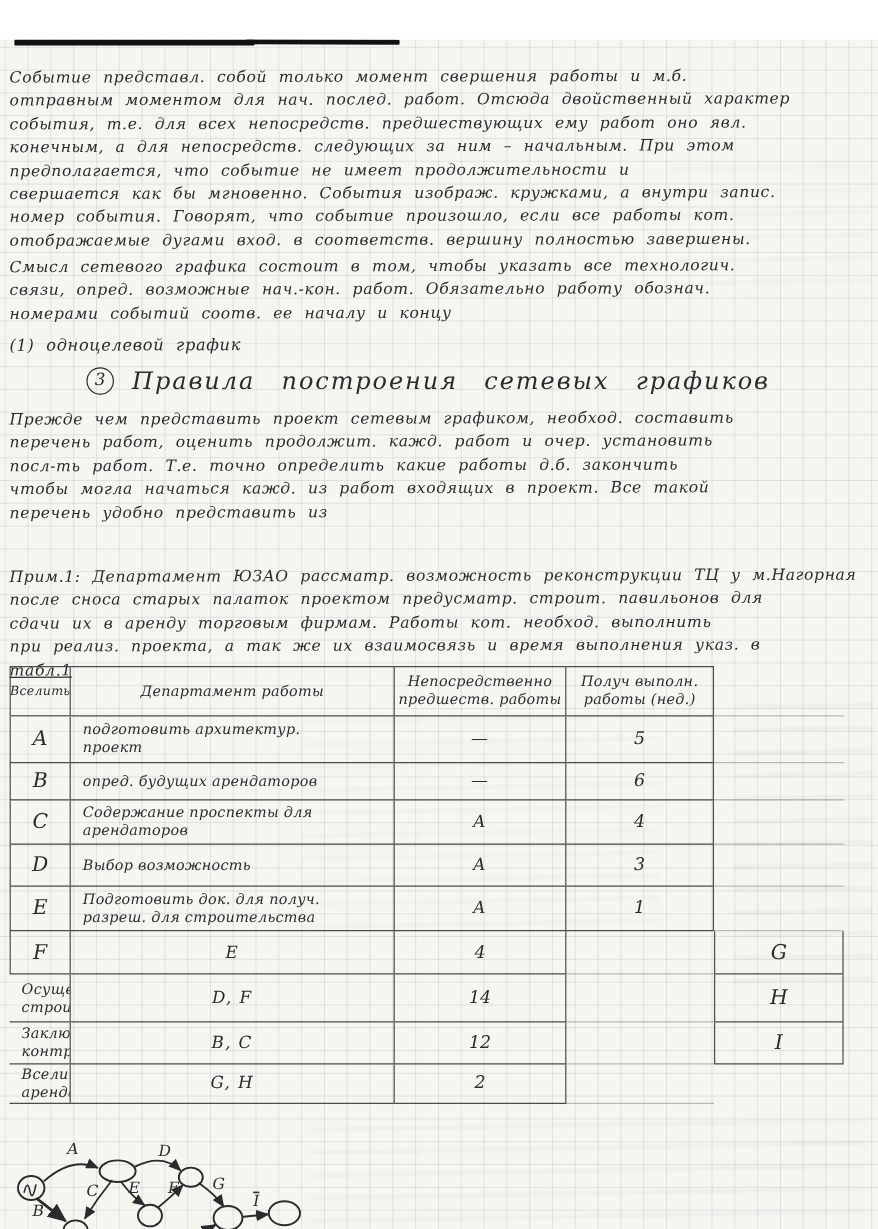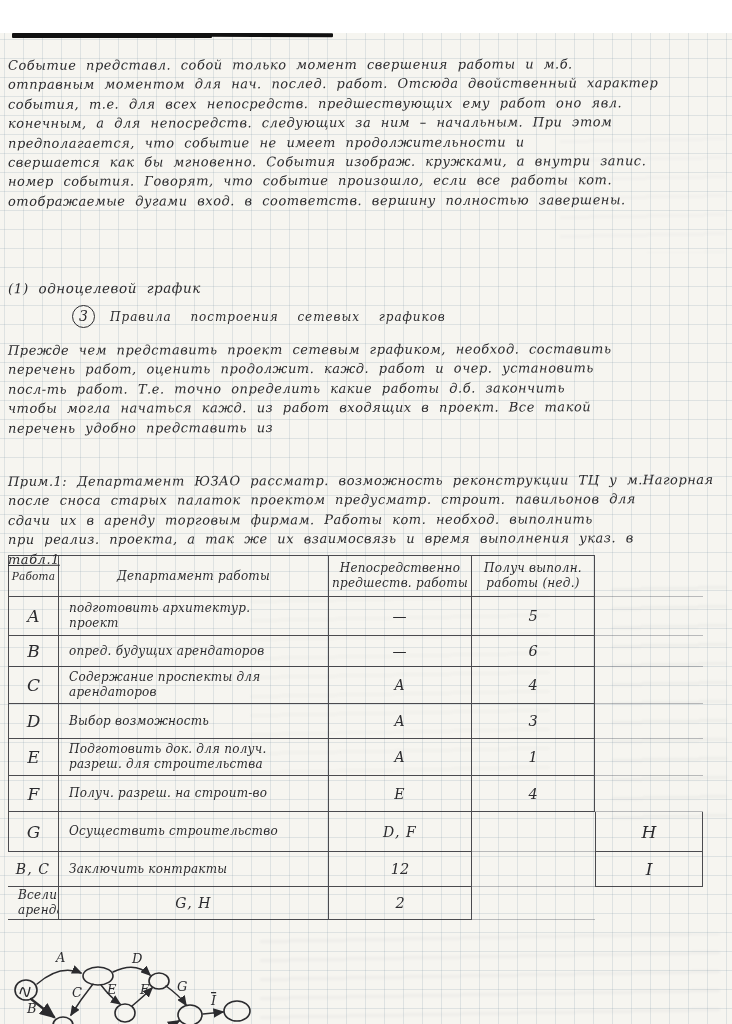--- a/index.html
+++ b/index.html
@@ -26,21 +26,21 @@
   .p1{top:22px;} .p2{top:180px;} .plist{top:246px;} .p3{top:307px;} .p4{top:438px;}
   .plist .hl{font-size:13.5px;}
   
   .heading{position:absolute; left:72px; top:272px; white-space:nowrap;}
   .hnum{
     display:inline-block; width:21px; height:21px; line-height:21px;
     border:1.6px solid #2b2b2e; border-radius:50%;
     text-align:center; font-size:14px; font-style:italic; vertical-align:middle;
   }
   .htitle{
-    font-style:italic; font-size:12px; letter-spacing:.08em; word-spacing:14px;
+    font-style:italic; font-size:20px; letter-spacing:.08em; word-spacing:14px;
     margin-left:10px; vertical-align:middle;
   }
   
   .ntable{
     position:absolute; left:8px; top:522px;
     display:grid;
     grid-template-columns:51px 270px 143px 123px 108px;
     grid-template-rows:42px 39px 31px 37px 35px 37px 36px 40px 35px 33px;
   }
   .cell{
@@ -93,20 +93,25 @@
   <div class="hpara p1">
       <div class="hl">Событие представл. собой только момент свершения работы и м.б.</div>
       <div class="hl">отправным моментом для нач. послед. работ. Отсюда двойственный характер</div>
       <div class="hl">события, т.е. для всех непосредств. предшествующих ему работ оно явл.</div>
       <div class="hl">конечным, а для непосредств. следующих за ним – начальным. При этом</div>
       <div class="hl">предполагается, что событие не имеет продолжительности и</div>
       <div class="hl">свершается как бы мгновенно. События изображ. кружками, а внутри запис.</div>
       <div class="hl">номер события. Говорят, что событие произошло, если все работы кот.</div>
       <div class="hl">отображаемые дугами вход. в соответств. вершину полностью завершены.</div>
     </div>
+  <div class="hpara p2">
+      <div class="hl">Смысл сетевого графика состоит в том, чтобы указать все технологич.</div>
+      <div class="hl">связи, опред. возможные нач.-кон. работ. Обязательно работу обознач.</div>
+      <div class="hl">номерами событий соотв. ее началу и концу</div>
+    </div>
   <div class="hpara plist">
       <div class="hl">(1) одноцелевой график</div>
     </div>
 
   <div class="heading">
     <span class="hnum">3</span>
     <span class="htitle">Правила построения сетевых графиков</span>
   </div>
 
   <div class="hpara p3">
@@ -118,21 +123,21 @@
     </div>
   <div class="hpara p4">
       <div class="hl">Прим.1: Департамент ЮЗАО рассматр. возможность реконструкции ТЦ у м.Нагорная</div>
       <div class="hl">после сноса старых палаток проектом предусматр. строит. павильонов для</div>
       <div class="hl">сдачи их в аренду торговым фирмам. Работы кот. необход. выполнить</div>
       <div class="hl">при реализ. проекта, а так же их взаимосвязь и время выполнения указ. в</div>
       <div class="hl ul">табл.1</div>
     </div>
 
   <div class="ntable" id="ntable">
-      <div class="cell th small first toprow">Работа</div>
+      <div class="cell th small first toprow">Вселить</div>
       <div class="cell th toprow">Департамент работы</div>
       <div class="cell th toprow">Непосредственно
 предшеств. работы</div>
       <div class="cell th toprow">Получ выполн.
 работы (нед.)</div>
       <div class="cell ext toprow"></div>
       <div class="cell c-letter first">A</div>
       <div class="cell c-content">подготовить архитектур.
 проект</div>
       <div class="cell c-pred">—</div>
@@ -154,31 +159,31 @@
       <div class="cell c-pred">A</div>
       <div class="cell c-time">3</div>
       <div class="cell ext"></div>
       <div class="cell c-letter first">E</div>
       <div class="cell c-content">Подготовить док. для получ.
 разреш. для строительства</div>
       <div class="cell c-pred">A</div>
       <div class="cell c-time">1</div>
       <div class="cell ext"></div>
       <div class="cell c-letter first">F</div>
-      <div class="cell c-content">Получ. разреш. на строит-во</div>
       <div class="cell c-pred">E</div>
       <div class="cell c-time">4</div>
       <div class="cell ext"></div>
       <div class="cell c-letter first">G</div>
       <div class="cell c-content">Осуществить строительство</div>
       <div class="cell c-pred">D, F</div>
+      <div class="cell c-time">14</div>
       <div class="cell ext"></div>
       <div class="cell c-letter first">H</div>
+      <div class="cell c-content">Заключить контракты</div>
       <div class="cell c-pred">B, C</div>
-      <div class="cell c-content">Заключить контракты</div>
       <div class="cell c-time">12</div>
       <div class="cell ext"></div>
       <div class="cell c-letter first">I</div>
       <div class="cell c-content">Вселить арендаторов</div>
       <div class="cell c-pred">G, H</div>
       <div class="cell c-time">2</div>
       <div class="cell ext"></div>
     </div>
 
   <svg class="netdiag" id="netdiag" width="260" height="108" viewBox="0 0 260 108">

